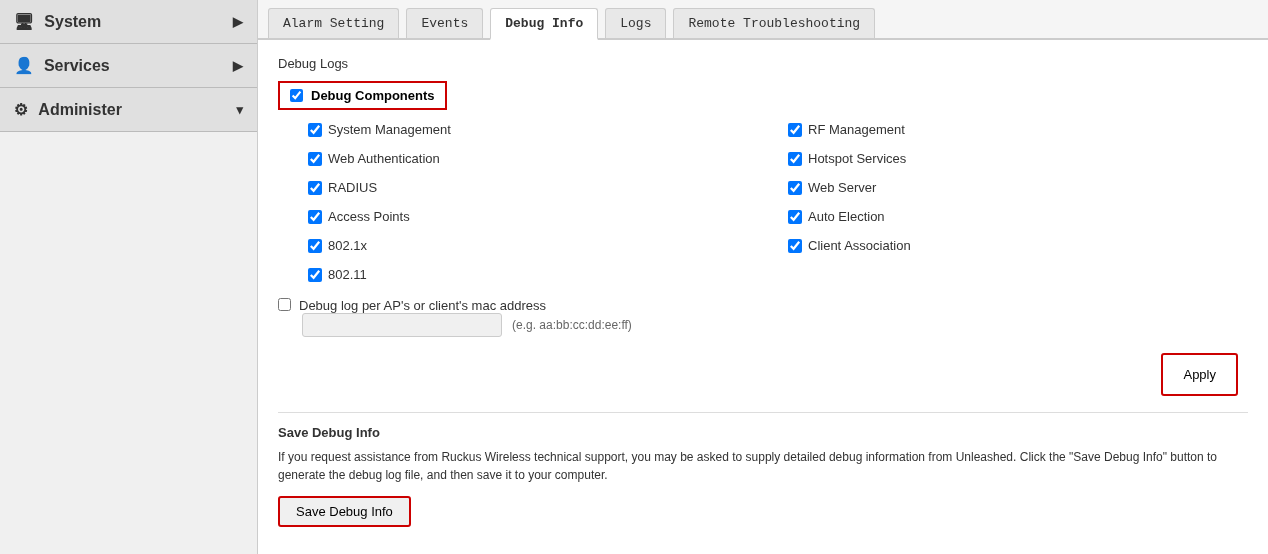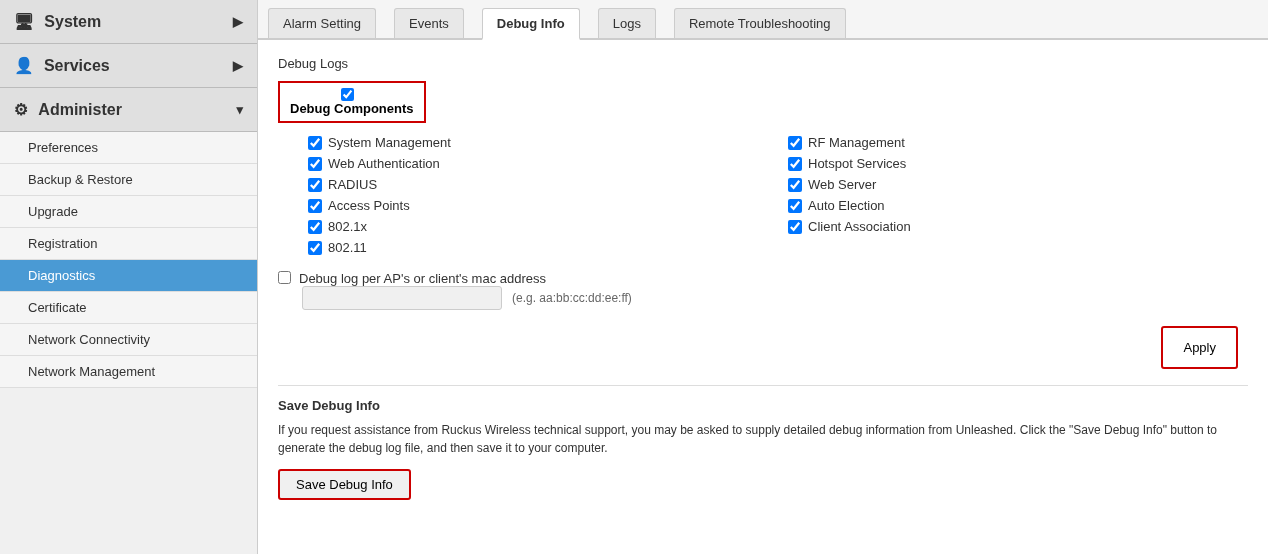--- a/index.html
+++ b/index.html
@@ -33,21 +33,22 @@
       flex-direction: column;
       overflow: hidden;
     }
 
     
     .tabs {
       display: flex;
       border-bottom: 2px solid #ccc;
       background: #f5f5f5;
       padding: 8px 10px 0 10px;
-      gap: 18px;
+      gap: 7px;
+      font-family: Liberation Mono, monospace;
     }
 
     .tab {
       padding: 7px 14px;
       border: 1px solid #ccc;
       border-bottom: none;
       cursor: pointer;
       background: #e8e8e8;
       color: #333;
       font-size: 13px;
@@ -77,36 +78,35 @@
     }
 
     .debug-components-header {
       display: flex;
       align-items: center;
       border: 2px solid #cc0000;
       padding: 5px 10px;
       margin-bottom: 12px;
       width: fit-content;
       background: #fff;
-      flex-direction: column;
     }
 
     .debug-components-header input[type="checkbox"] {
       margin-right: 8px;
     }
 
     .debug-components-header label {
       font-weight: bold;
       font-size: 13px;
     }
 
     .checkbox-grid {
       display: grid;
       grid-template-columns: 1fr 1fr;
-      gap: 6px 20px;
+      gap: 14px 20px;
       margin-left: 30px;
       margin-bottom: 16px;
     }
 
     .checkbox-row {
       display: flex;
       align-items: center;
       gap: 6px;
     }
 
@@ -245,30 +245,20 @@
   <div class="sidebar-main-item">
     <span class="item-icon">👤</span>
     <span class="item-label">Services</span>
     <span class="arrow">▶</span>
   </div>
   <div class="sidebar-main-item">
     <span class="item-icon">⚙</span>
     <span class="item-label">Administer</span>
     <span class="arrow">▾</span>
   </div>
-  <div class="administer-sub">
-    <div class="sidebar-sub-item">Preferences</div>
-    <div class="sidebar-sub-item">Backup &amp; Restore</div>
-    <div class="sidebar-sub-item">Upgrade</div>
-    <div class="sidebar-sub-item">Registration</div>
-    <div class="sidebar-sub-item active">Diagnostics</div>
-    <div class="sidebar-sub-item">Certificate</div>
-    <div class="sidebar-sub-item">Network Connectivity</div>
-    <div class="sidebar-sub-item">Network Management</div>
-  </div>
 </div>
 
 <div class="main">
 
   <div class="tabs">
     <div class="tab">Alarm Setting</div>
     <div class="tab">Events</div>
     <div class="tab active">Debug Info</div>
     <div class="tab">Logs</div>
     <div class="tab">Remote Troubleshooting</div>

